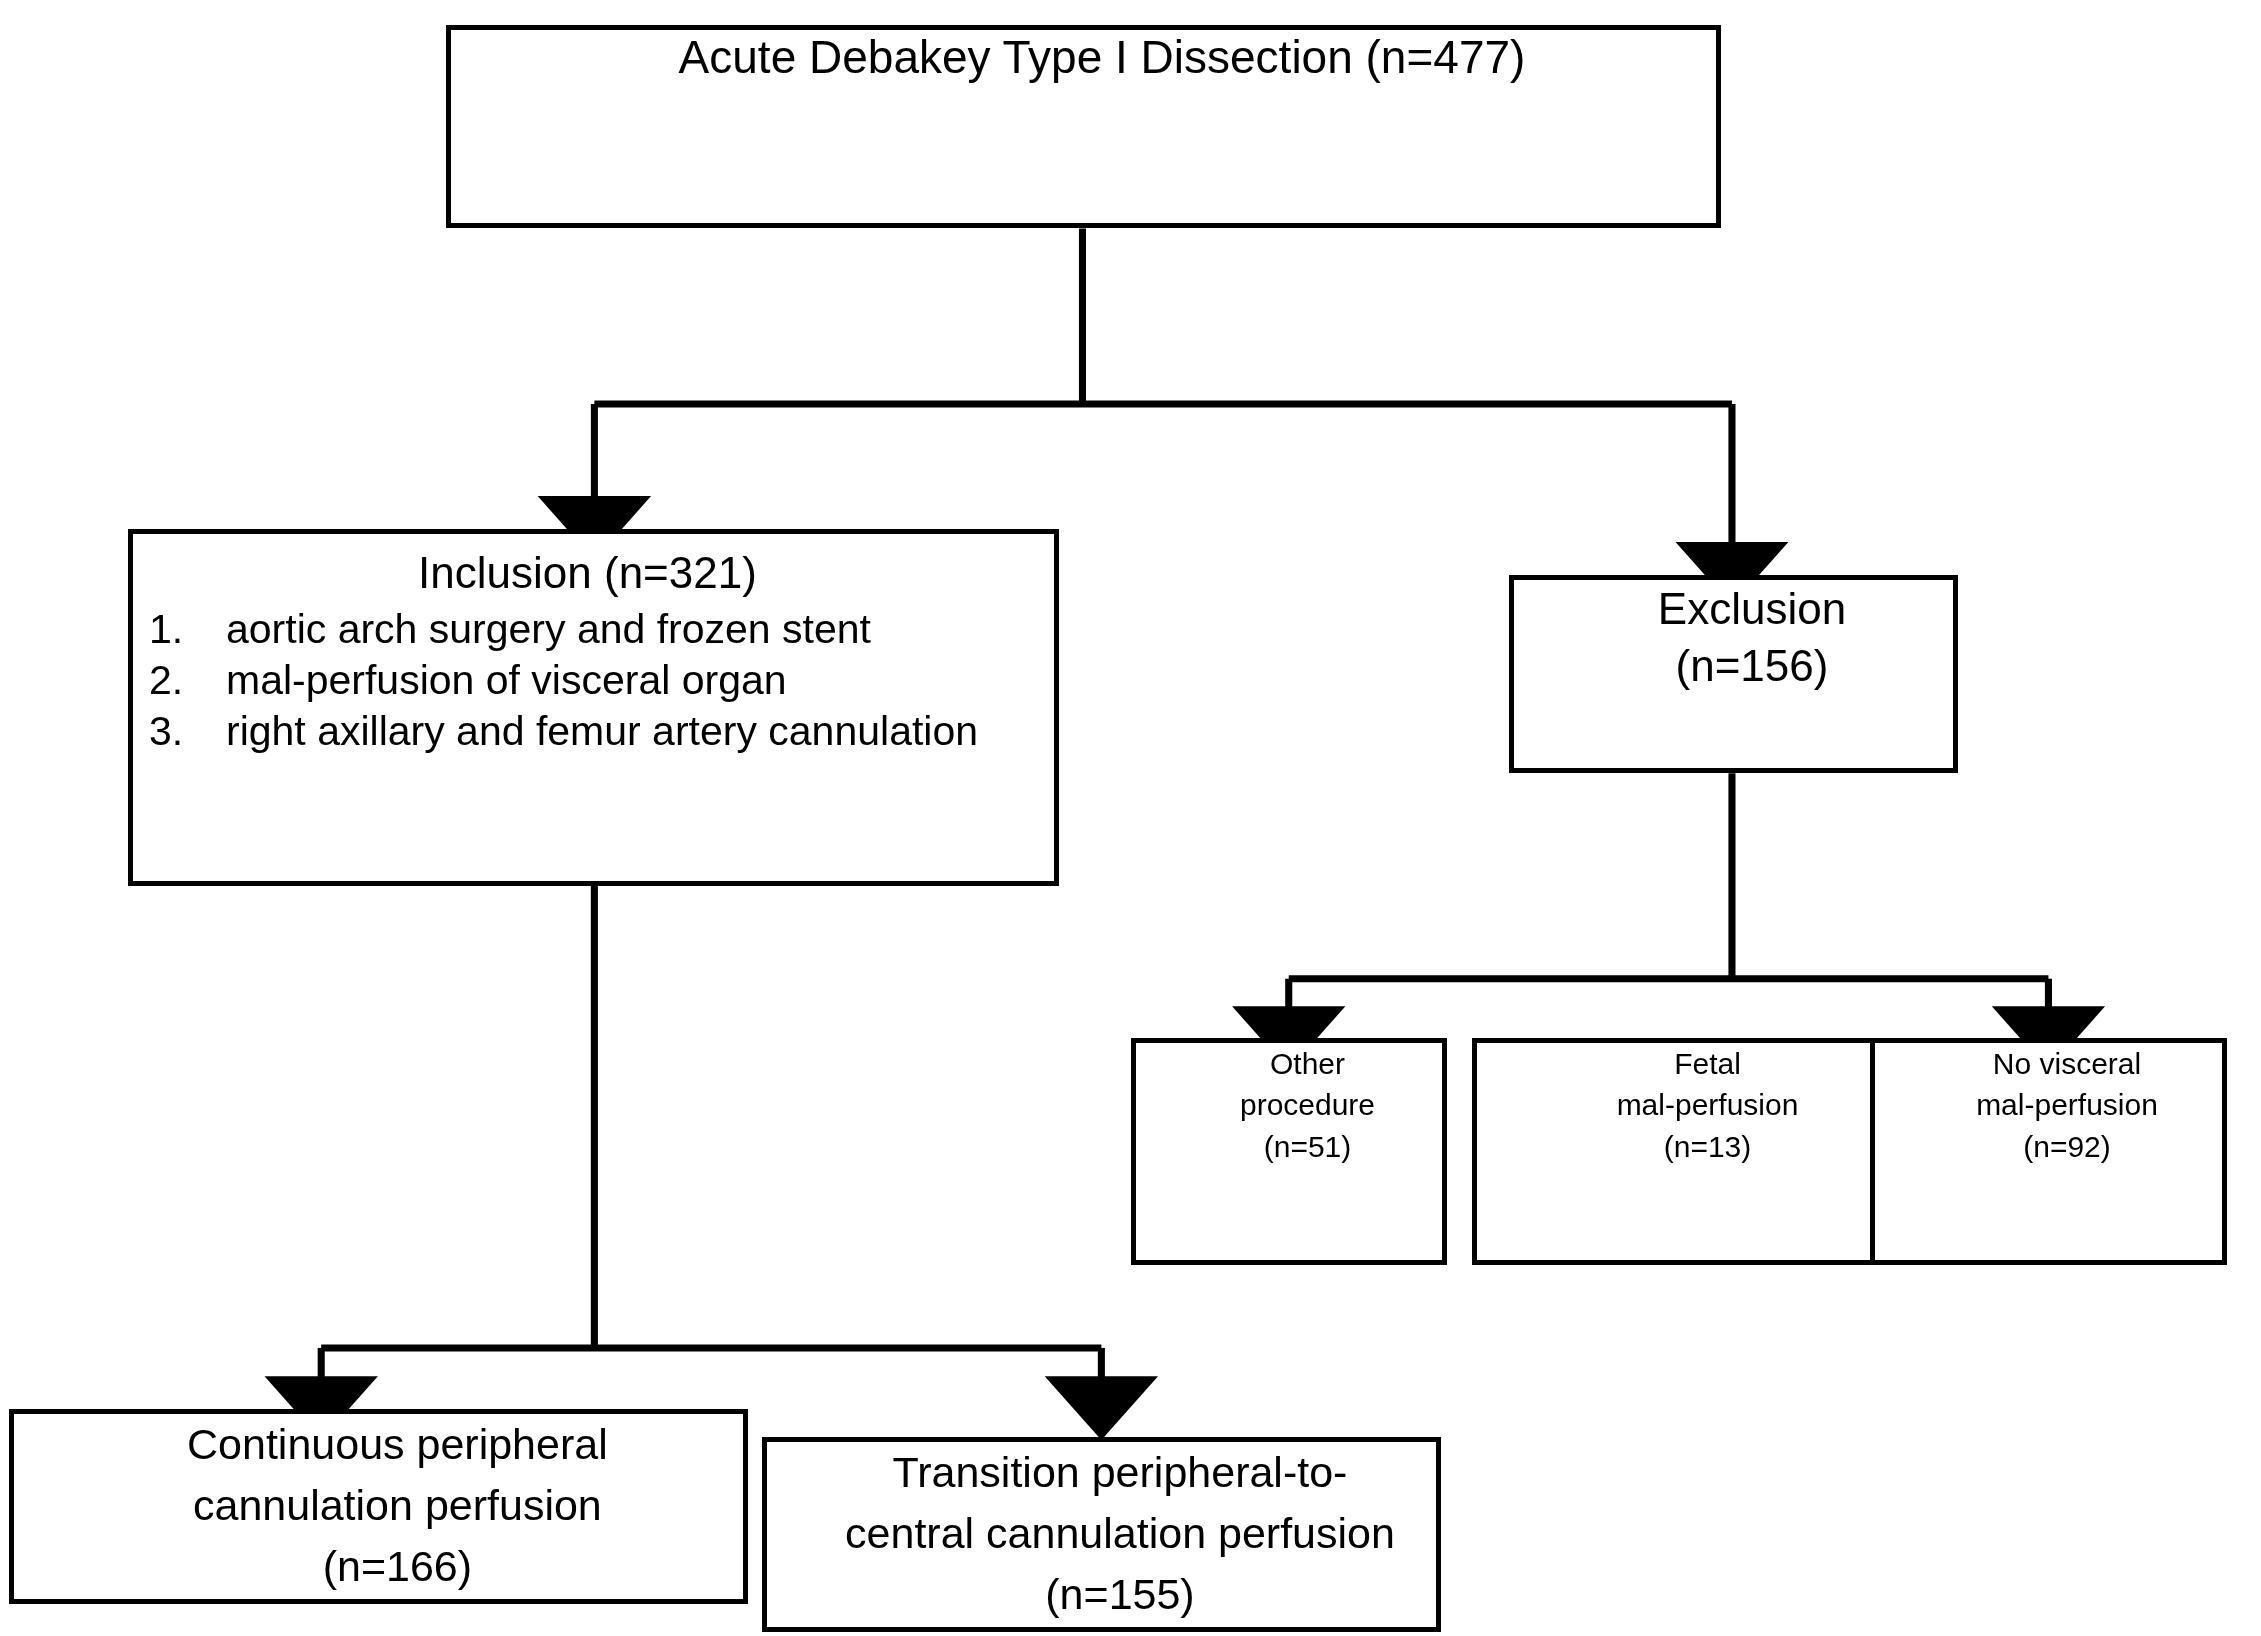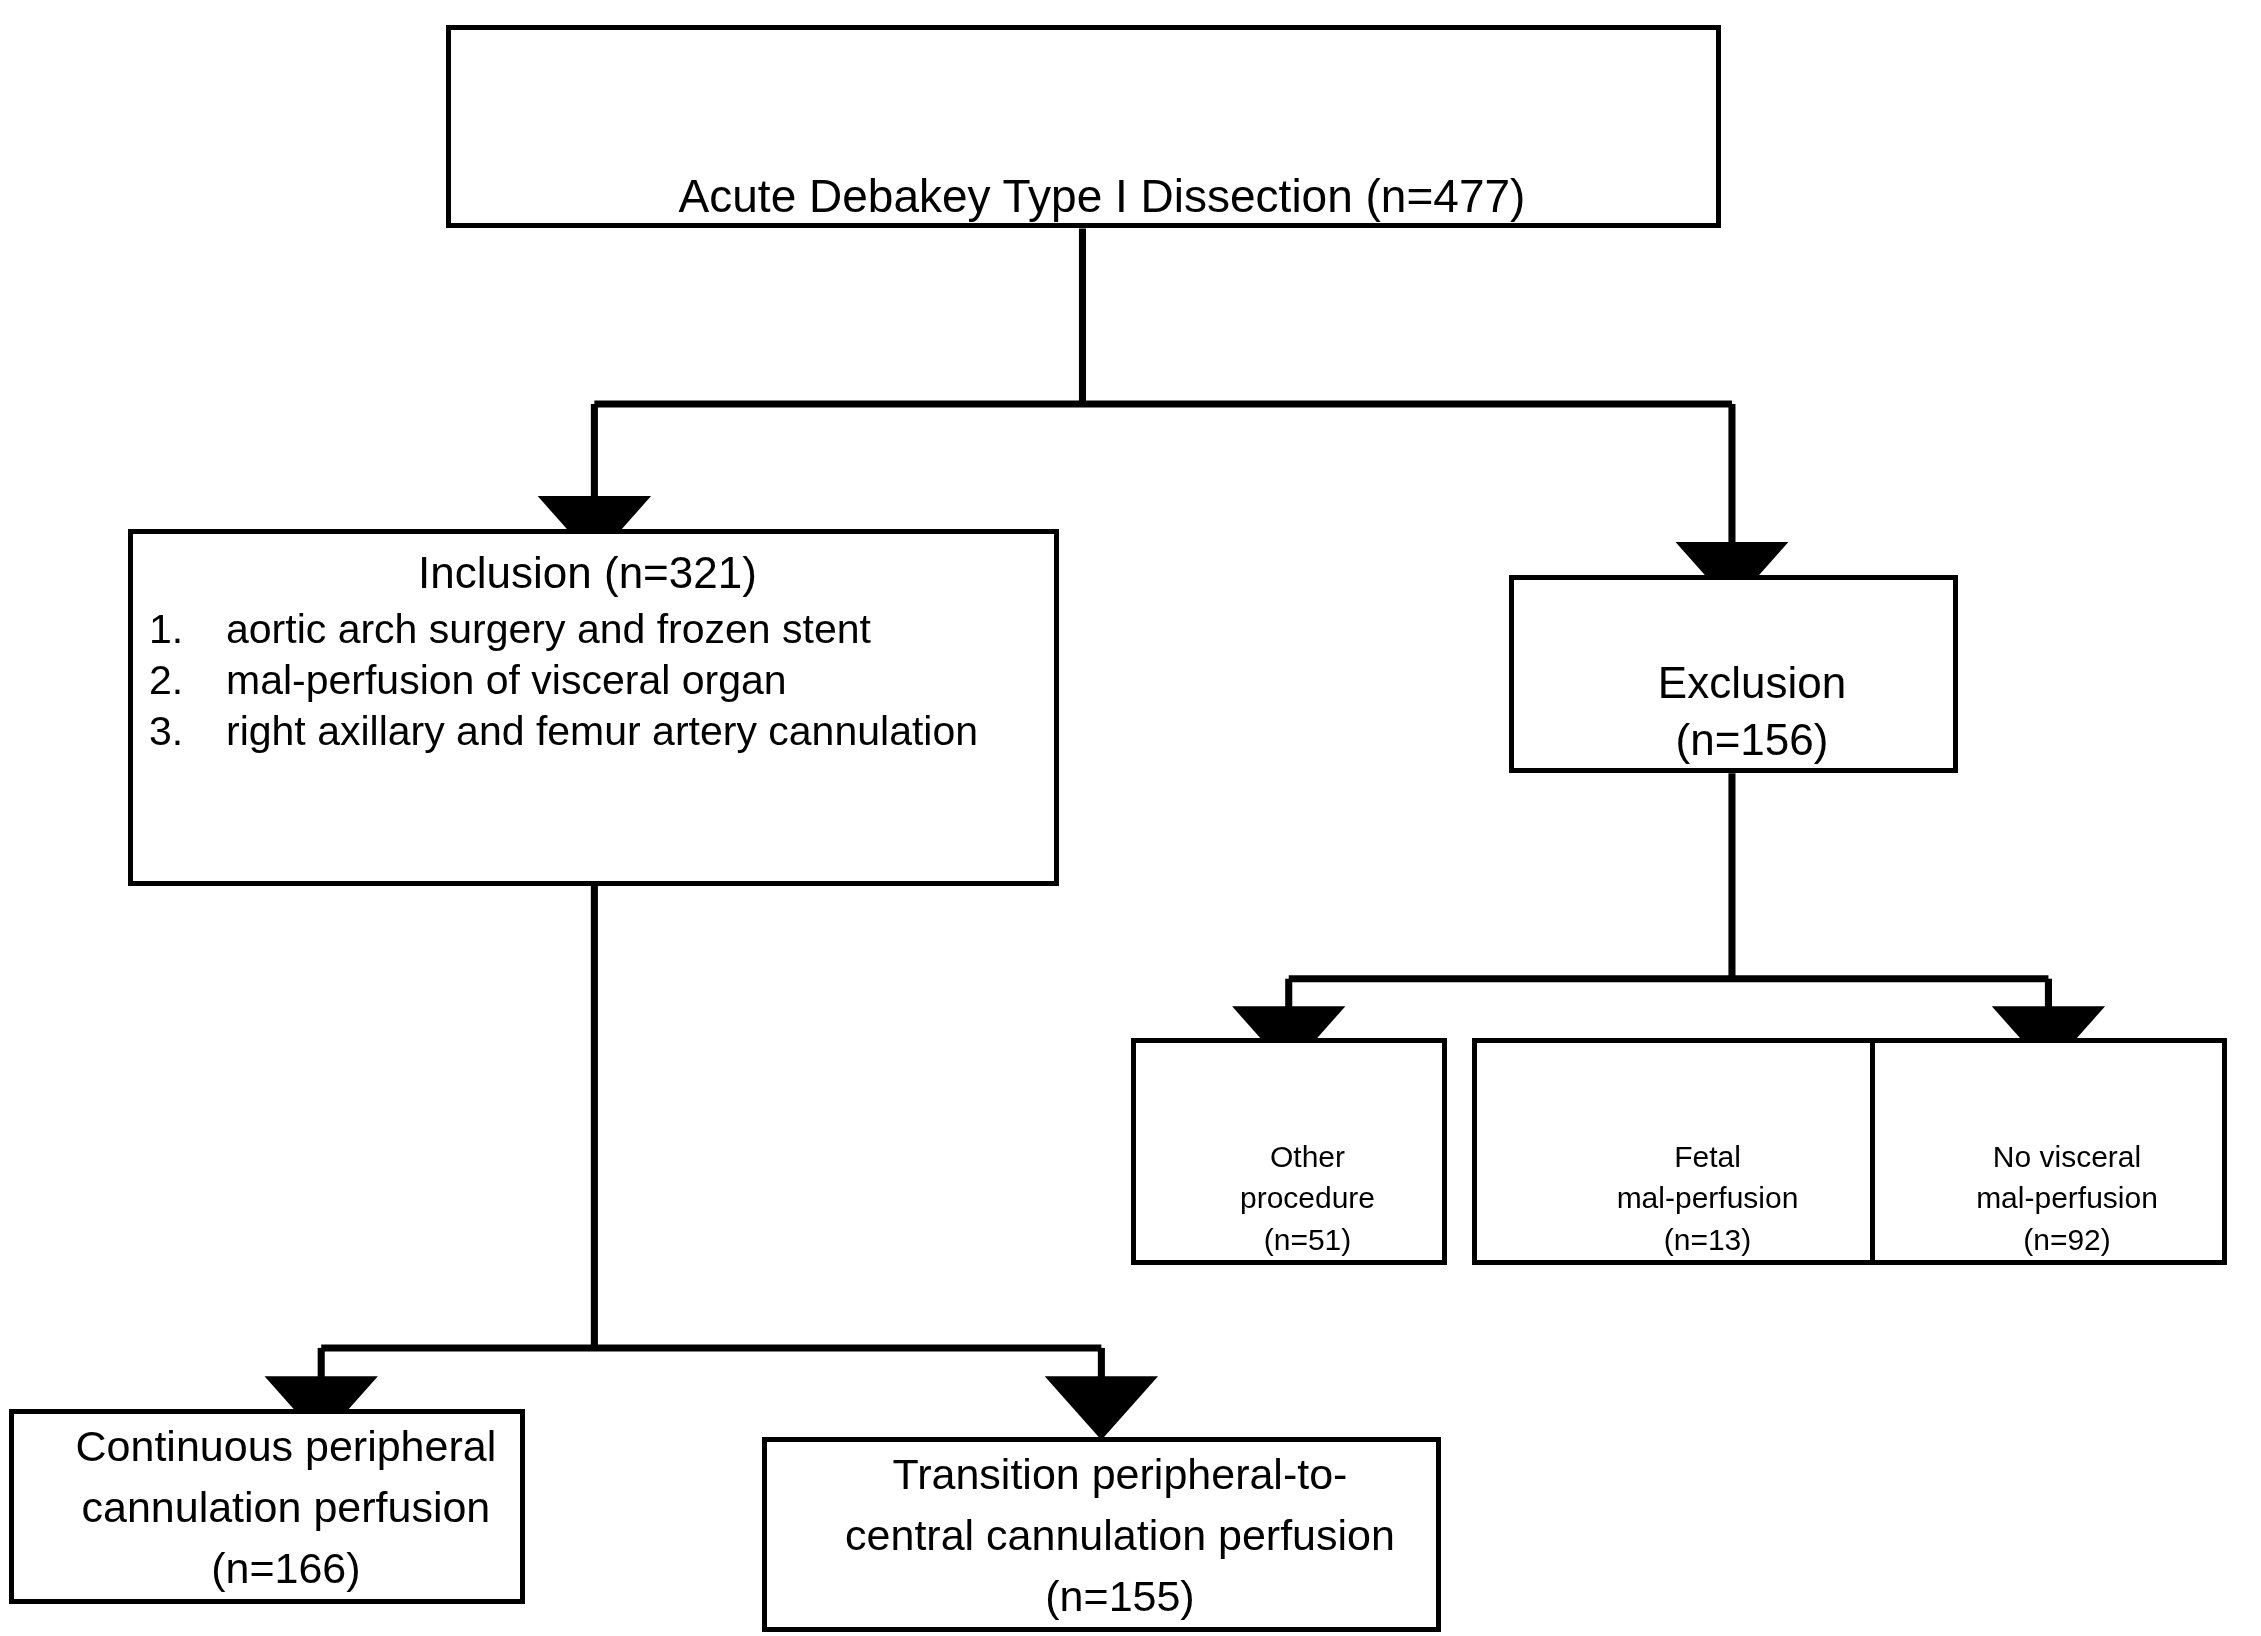--- a/index.html
+++ b/index.html
@@ -2,21 +2,21 @@
 <html style="font-size:12.6px"><head>
 <meta charset="utf-8">
 <style>
   html,body{margin:0;padding:0;background:#ffffff;}
   body{width:2261px;height:1637px;overflow:hidden;
        font-family:"Liberation Sans", sans-serif;}
   #stage{position:relative;width:2261px;height:1637px;background:#ffffff;}
   svg.lines{position:absolute;left:0;top:0;width:2261px;height:1637px;}
   .box{position:absolute;box-sizing:border-box;border:5.5px solid #000000;
        background:#ffffff;display:flex;flex-direction:column;
-       align-items:center;justify-content:flex-end;color:#000000;padding-left:37px;}
+       align-items:center;justify-content:flex-start;color:#000000;padding-left:37px;}
   .box .ln{display:block;text-align:center;white-space:nowrap;}
   
   #box-root{left:446px;top:25px;width:1275px;height:203px;font-size:46px;}
   
   #box-inclusion{left:128px;top:529px;width:931px;height:357px;
        align-items:stretch;justify-content:flex-start;padding:14px 12px 0 0;}
   #box-inclusion .title{font-size:44px;text-align:center;margin-bottom:7.9px;}
   #box-inclusion ol{margin:0;padding:0 19px 0 93px;list-style:none;}
   #box-inclusion li{font-size:41px;line-height:1.17;position:relative;
        text-align:left;margin-bottom:3.1px;}
@@ -24,21 +24,21 @@
        text-align:left;}
   
   #box-exclusion{left:1509px;top:575px;width:449px;height:198px;font-size:44px;line-height:1.30;}
   
   .ebox{font-size:30px;line-height:1.38;}
   #box-other{left:1131px;top:1038px;width:316px;height:227px;}
   #box-fetal{left:1472px;top:1038px;width:434px;height:227px;}
   #box-novisc{left:1870px;top:1038px;width:357px;height:227px;}
   
   .bbox{font-size:43px;line-height:1.42;}
-  #box-cont{left:9.4px;top:1409px;width:516px;height:195px;}
+  #box-cont{left:9.4px;top:1409px;width:739px;height:195px;}
   #box-trans{left:762px;top:1437px;width:679px;height:195px;}
 </style>
 </head>
 <body>
 
 <div id="stage">
 
   <svg class="lines" viewBox="0 0 2872 2079">
     <defs>
       <marker id="arw" markerWidth="18" markerHeight="18" refX="2" refY="9" orient="auto" markerUnits="strokeWidth">

